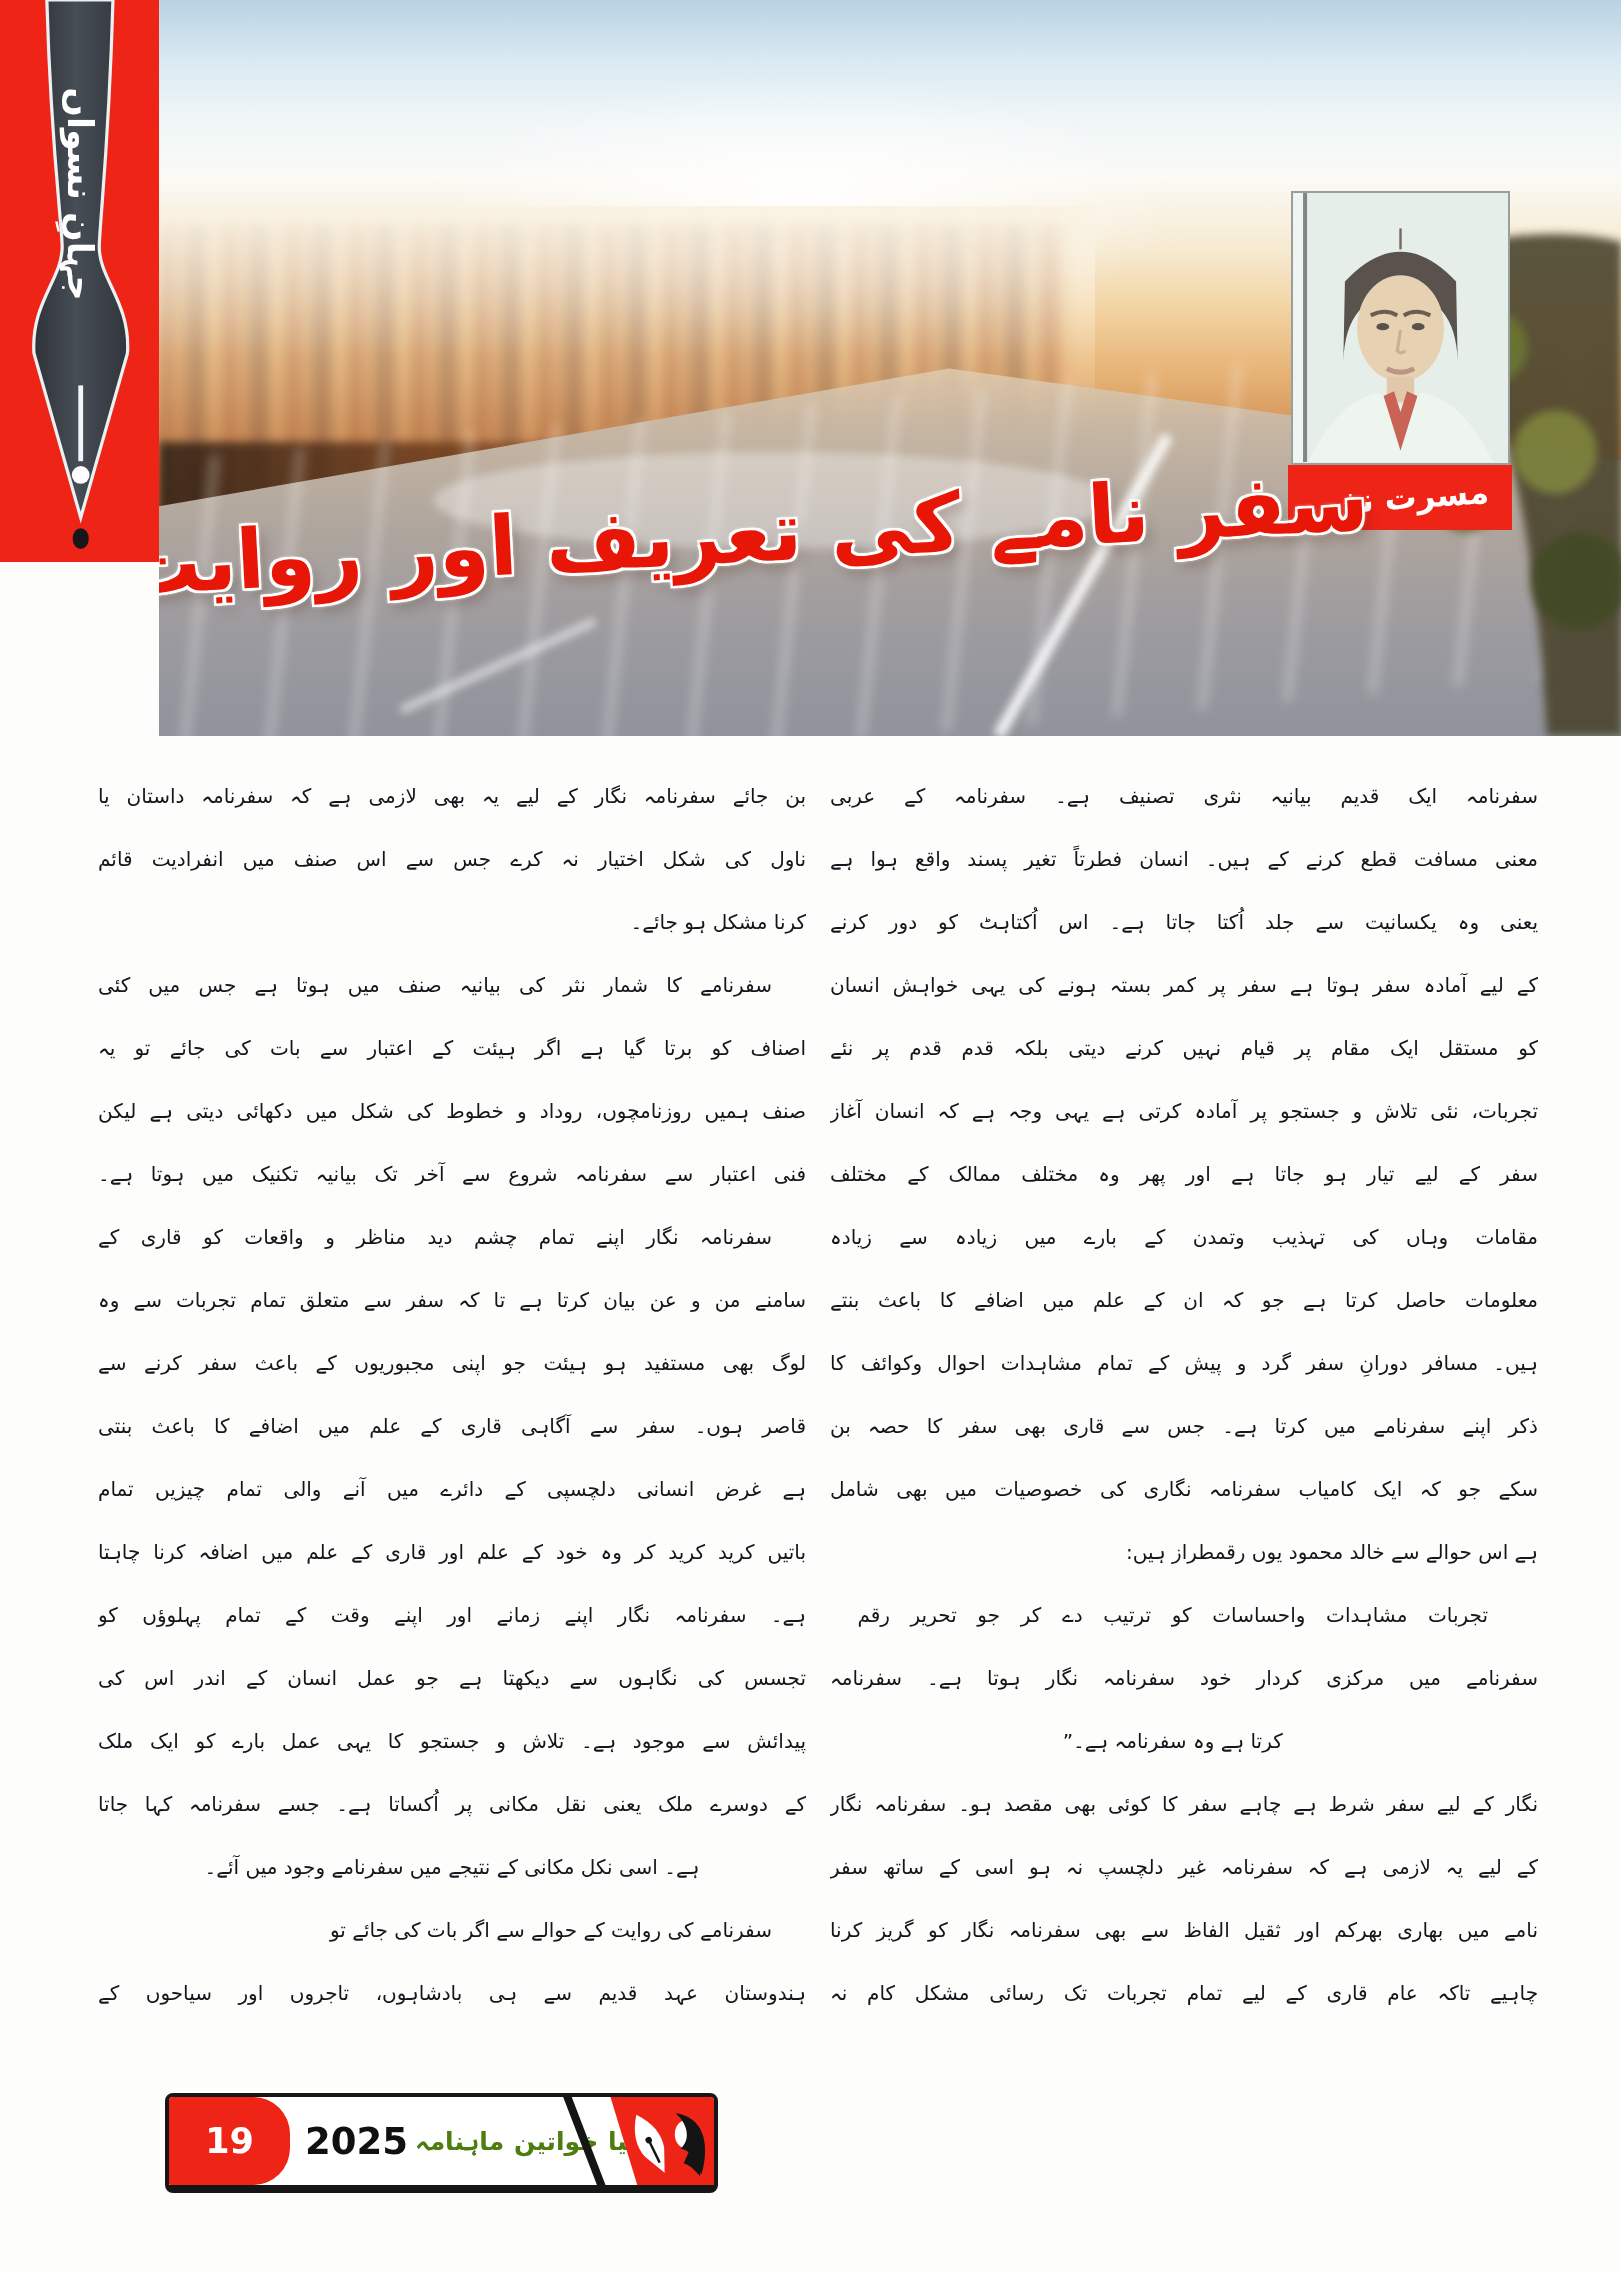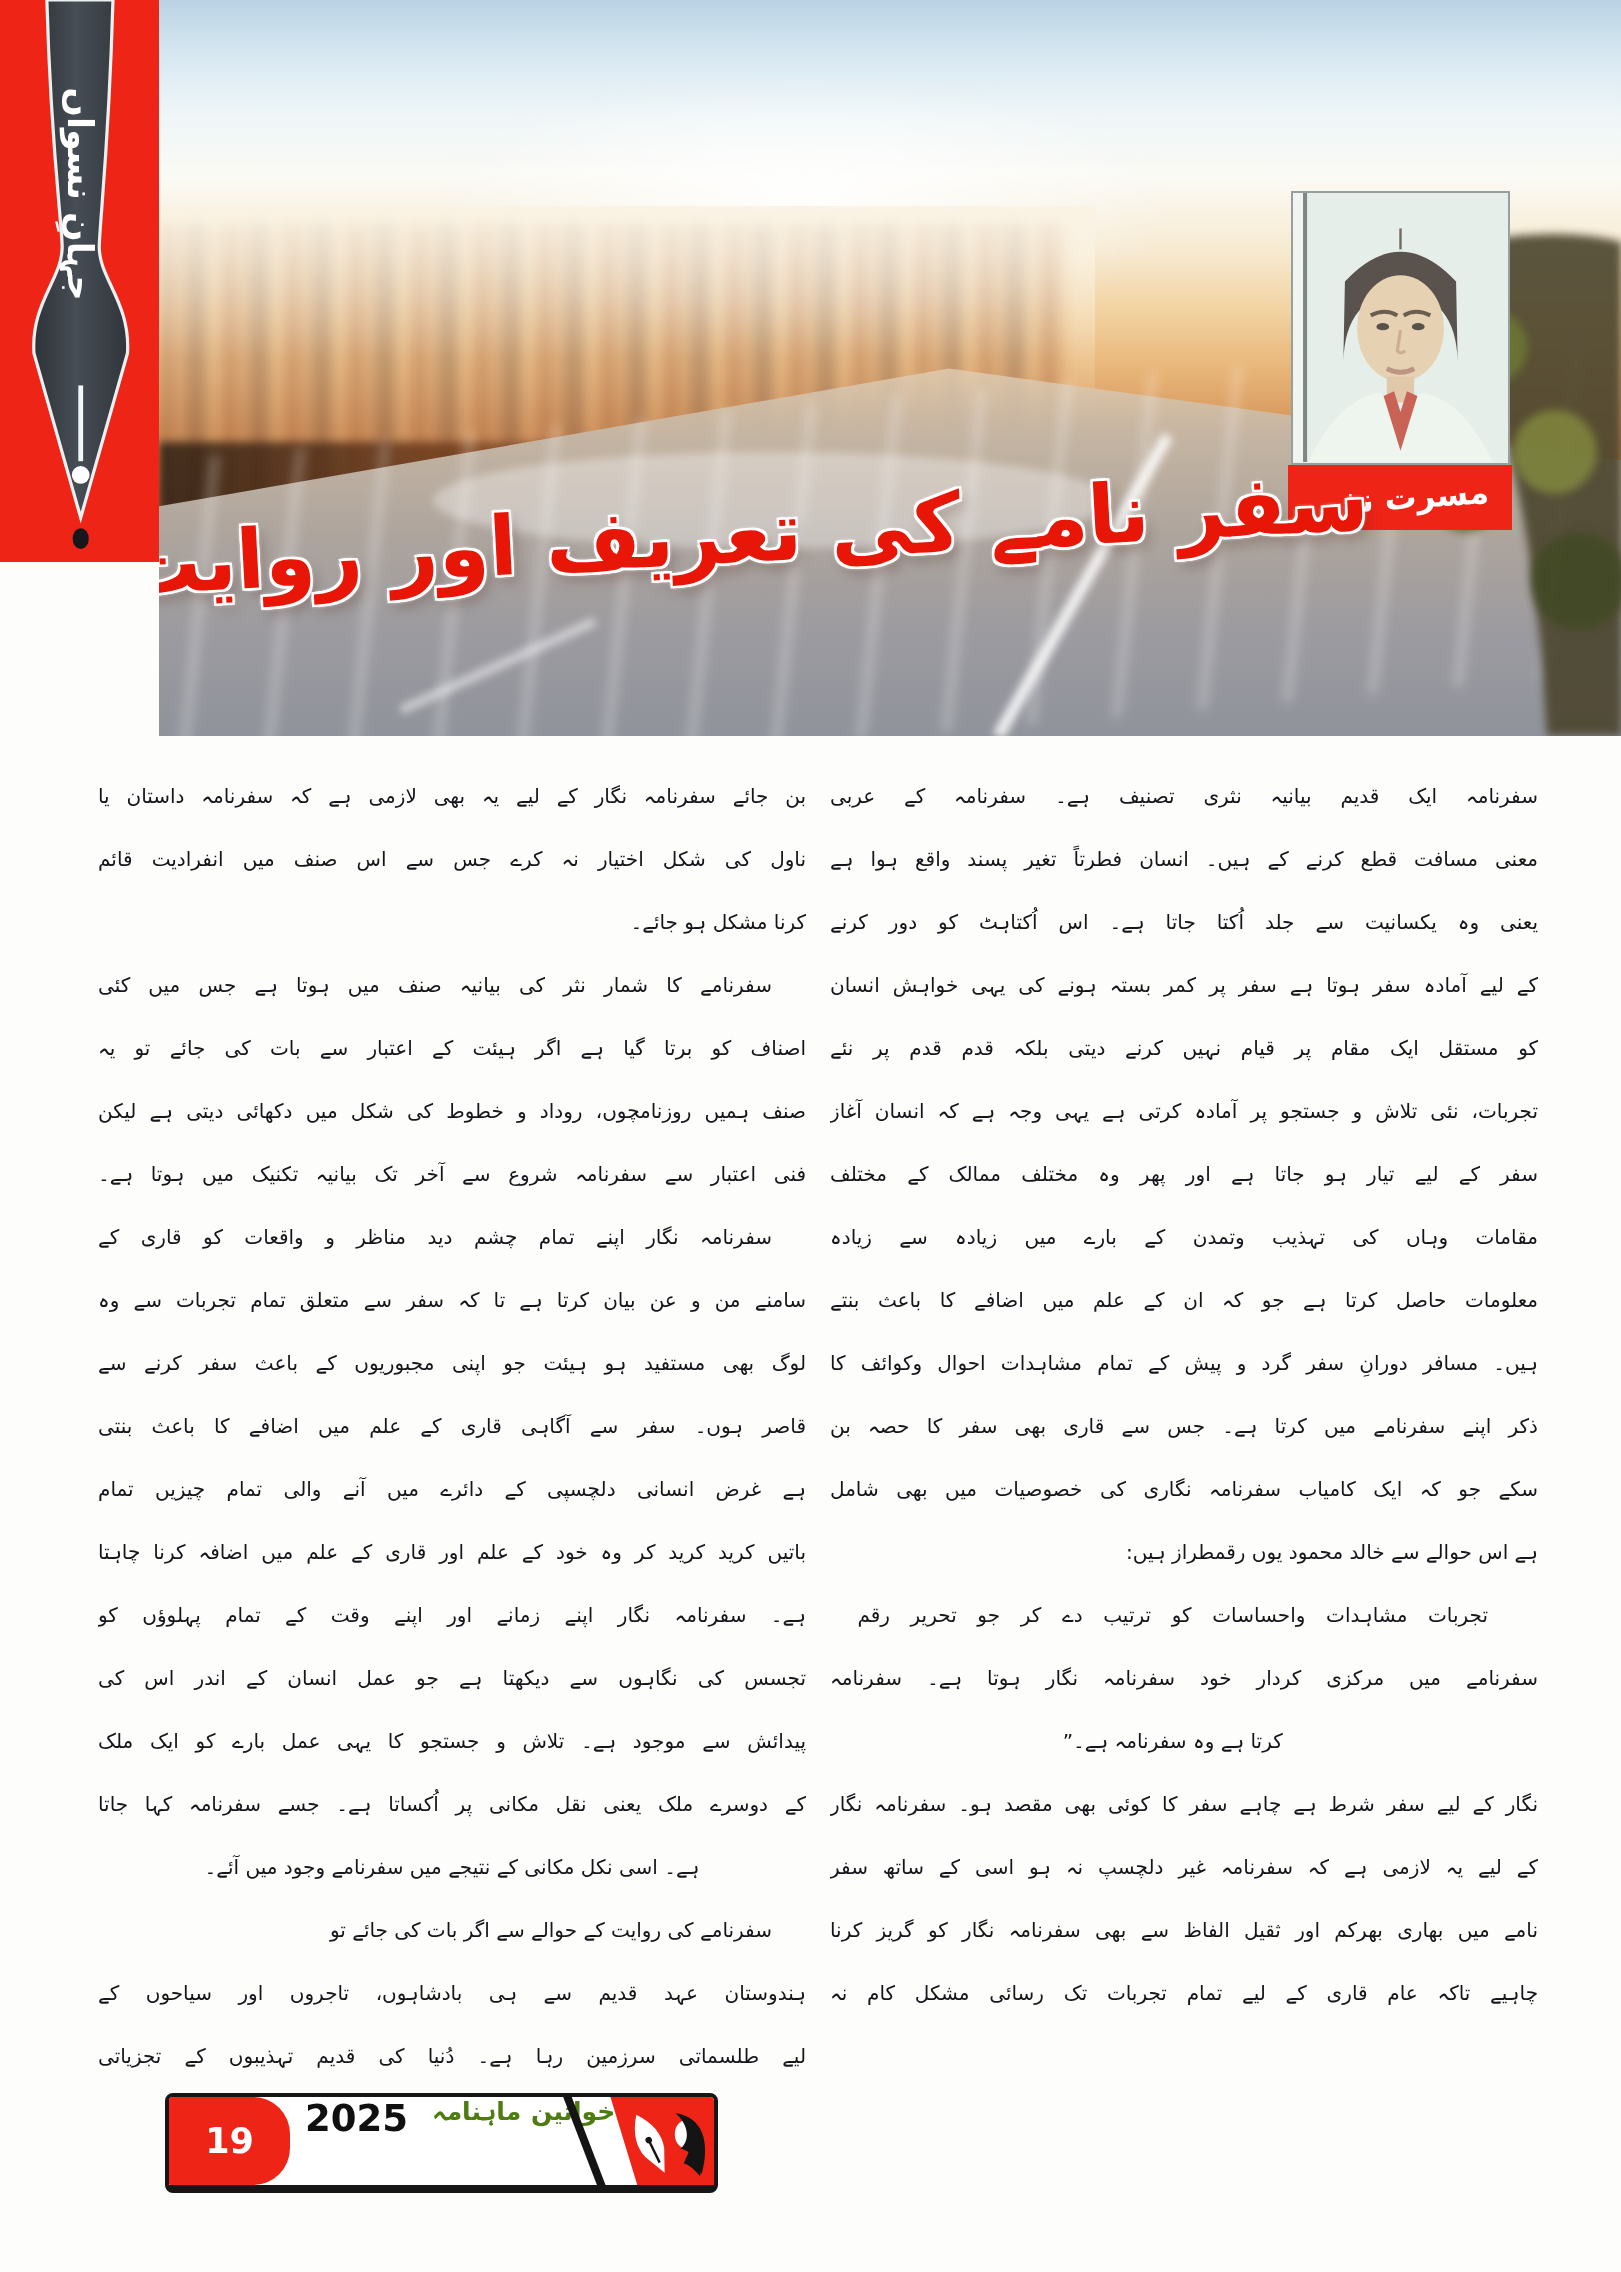--- a/index.html
+++ b/index.html
@@ -64,21 +64,21 @@
   .line.pstart{ padding-right:34px; }
 
   
   .footer { position:absolute; left:165px; top:2093px; width:553px; height:100px;
     box-sizing:border-box; border:4px solid #161616; border-bottom-width:8px;
     border-radius:8px; background:#fff; overflow:hidden; }
   .f-page { position:absolute; left:0; top:0; bottom:0; width:121px; background:var(--red);
     border-radius:1.6px 37px 37px 1.6px; color:#fff; font-size:35px; font-weight:700;
     display:flex; align-items:center; justify-content:center; }
   .f-mid { position:absolute; left:136px; right:149px; top:0; bottom:0;
-    display:flex; align-items:flex-start; gap:24px; direction:ltr; }
+    display:flex; align-items:center; gap:7px; direction:ltr; }
   .f-year { font-size:37px; font-weight:700; color:#101010; }
   .f-name { font-size:25px; font-weight:700; color:#4d7c0f; display:flex; gap:9.7px; direction:ltr; }
   .f-name span { display:inline-block; }
   .f-month { font-size:25px; font-weight:700; color:#101010; }
   .f-diag { position:absolute; right:127px; top:-16px; width:8px; height:113px;
     background:#141414; transform:rotate(-21deg); }
   .f-logo { position:absolute; right:-1.6px; top:-1.6px; bottom:-1.6px; width:139px; background:var(--red);
     clip-path:polygon(24% 0, 100% 0, 100% 100%, 44% 100%);
     display:flex; align-items:center; justify-content:flex-end; }
 </style>
@@ -193,21 +193,20 @@
         <div class="line">قاصر ہوں۔ سفر سے آگاہی قاری کے علم میں اضافے کا باعث بنتی</div>
         <div class="line">ہے غرض انسانی دلچسپی کے دائرے میں آنے والی تمام چیزیں تمام</div>
         <div class="line">باتیں کرید کرید کر وہ خود کے علم اور قاری کے علم میں اضافہ کرنا چاہتا</div>
         <div class="line">ہے۔ سفرنامہ نگار اپنے زمانے اور اپنے وقت کے تمام پہلوؤں کو</div>
         <div class="line">تجسس کی نگاہوں سے دیکھتا ہے جو عمل انسان کے اندر اس کی</div>
         <div class="line">پیدائش سے موجود ہے۔ تلاش و جستجو کا یہی عمل بارے کو ایک ملک</div>
         <div class="line">کے دوسرے ملک یعنی نقل مکانی پر اُکساتا ہے۔ جسے سفرنامہ کہا جاتا</div>
         <div class="line cend">ہے۔ اسی نکل مکانی کے نتیجے میں سفرنامے وجود میں آئے۔</div>
         <div class="line pstart end">سفرنامے کی روایت کے حوالے سے اگر بات کی جائے تو</div>
         <div class="line">ہندوستان عہد قدیم سے ہی بادشاہوں، تاجروں اور سیاحوں کے</div>
-        <div class="line">لیے طلسماتی سرزمین رہا ہے۔ دُنیا کی قدیم تہذیبوں کے تجزیاتی</div>
       </div>
   </div>
 
   <div class="footer">
     <div class="f-page">19</div>
     <div class="f-mid">
       <span class="f-year">2025</span>
       <span class="f-name">
           <span>ماہنامہ</span>
           <span>خواتین</span>

